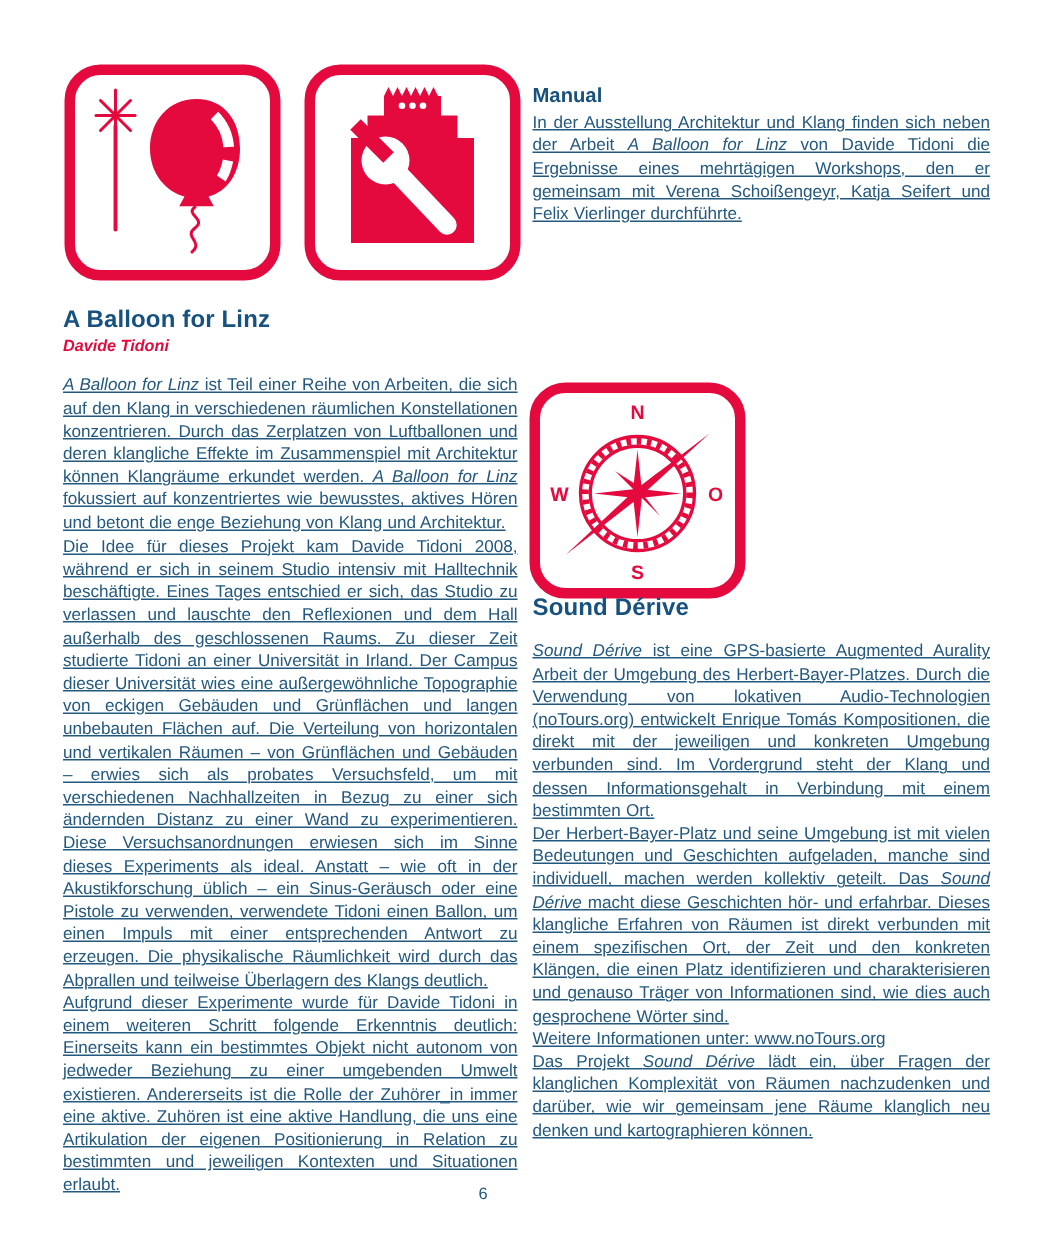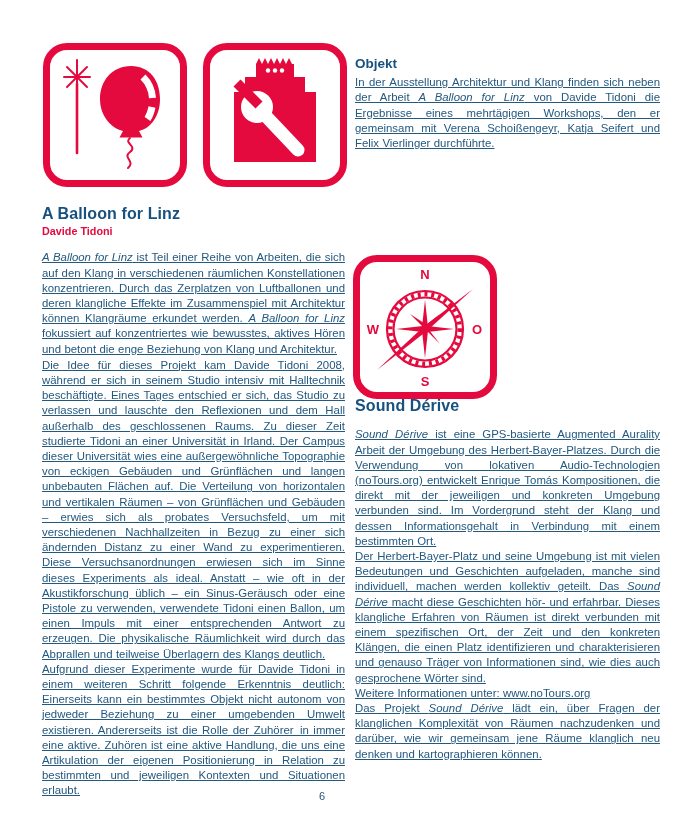--- a/index.html
+++ b/index.html
@@ -19,21 +19,21 @@
 
   .text-col{position:absolute;color:var(--blue-body);}
   .section-title{
     margin:0;font-size:16px;font-weight:bold;color:var(--blue-heading);
     letter-spacing:.1px;line-height:1.15;
   }
   .manual-title{
     margin:0;font-size:13.5px;font-weight:bold;color:var(--blue-heading);line-height:1.2;
   }
   .author{
-    font-size:10.8px;font-weight:bold;color:var(--red);margin-top:2px;line-height:1.2;
+    font-size:10.8px;font-weight:bold;color:var(--red);margin-top:2px;line-height:1.2;font-style:italic;
   }
   .body-text{
     font-size:11.4px;line-height:15.2px;text-align:justify;
     hyphens:auto;-webkit-hyphens:auto;word-spacing:.02em;text-decoration:underline;
   }
   .body-text p{margin:0;}
   .body-text p.gap-before{margin-top:1px;}
   .body-text i{font-style:italic;}
 
   .page-number{
@@ -106,21 +106,21 @@
         <polygon points="80,82 67,69 65,67 69,68"></polygon>
         <polygon points="50,82 63,69 65,67 61,68"></polygon>
         <polygon points="50,52 63,65 65,67 64,61"></polygon>
 
         <polygon points="17,108 66.8,69.1 113,27 63.2,64.9"></polygon>
       </g>
     </svg>
   </div>
 
   <div class="text-col" style="left:355px;top:56px;width:305px;">
-    <h2 class="manual-title">Objekt</h2>
+    <h2 class="manual-title">Manual</h2>
     <div class="body-text" style="margin-top:3px;">
       <p>In der Ausstellung Architektur und Klang finden sich neben der Arbeit <i>A Balloon for Linz</i> von Davide Tidoni die Ergebnisse eines mehrtägigen Workshops, den er gemeinsam mit Verena Schoißengeyr, Katja Seifert und Felix Vierlinger durchführte.</p>
     </div>
   </div>
 
   <div class="text-col" style="left:42px;top:205px;width:303px;">
     <h1 class="section-title">A Balloon for Linz</h1>
     <div class="author">Davide Tidoni</div>
     <div class="body-text" style="margin-top:12px;">
       <p><i>A Balloon for Linz</i> ist Teil einer Reihe von Arbeiten, die sich auf den Klang in verschiedenen räumlichen Konstellationen konzentrieren. Durch das Zerplatzen von Luftballonen und deren klangliche Effekte im Zusammenspiel mit Architektur können Klangräume erkundet werden. <i>A Balloon for Linz</i> fokussiert auf konzentriertes wie bewusstes, aktives Hören und betont die enge Beziehung von Klang und Architektur.</p>

